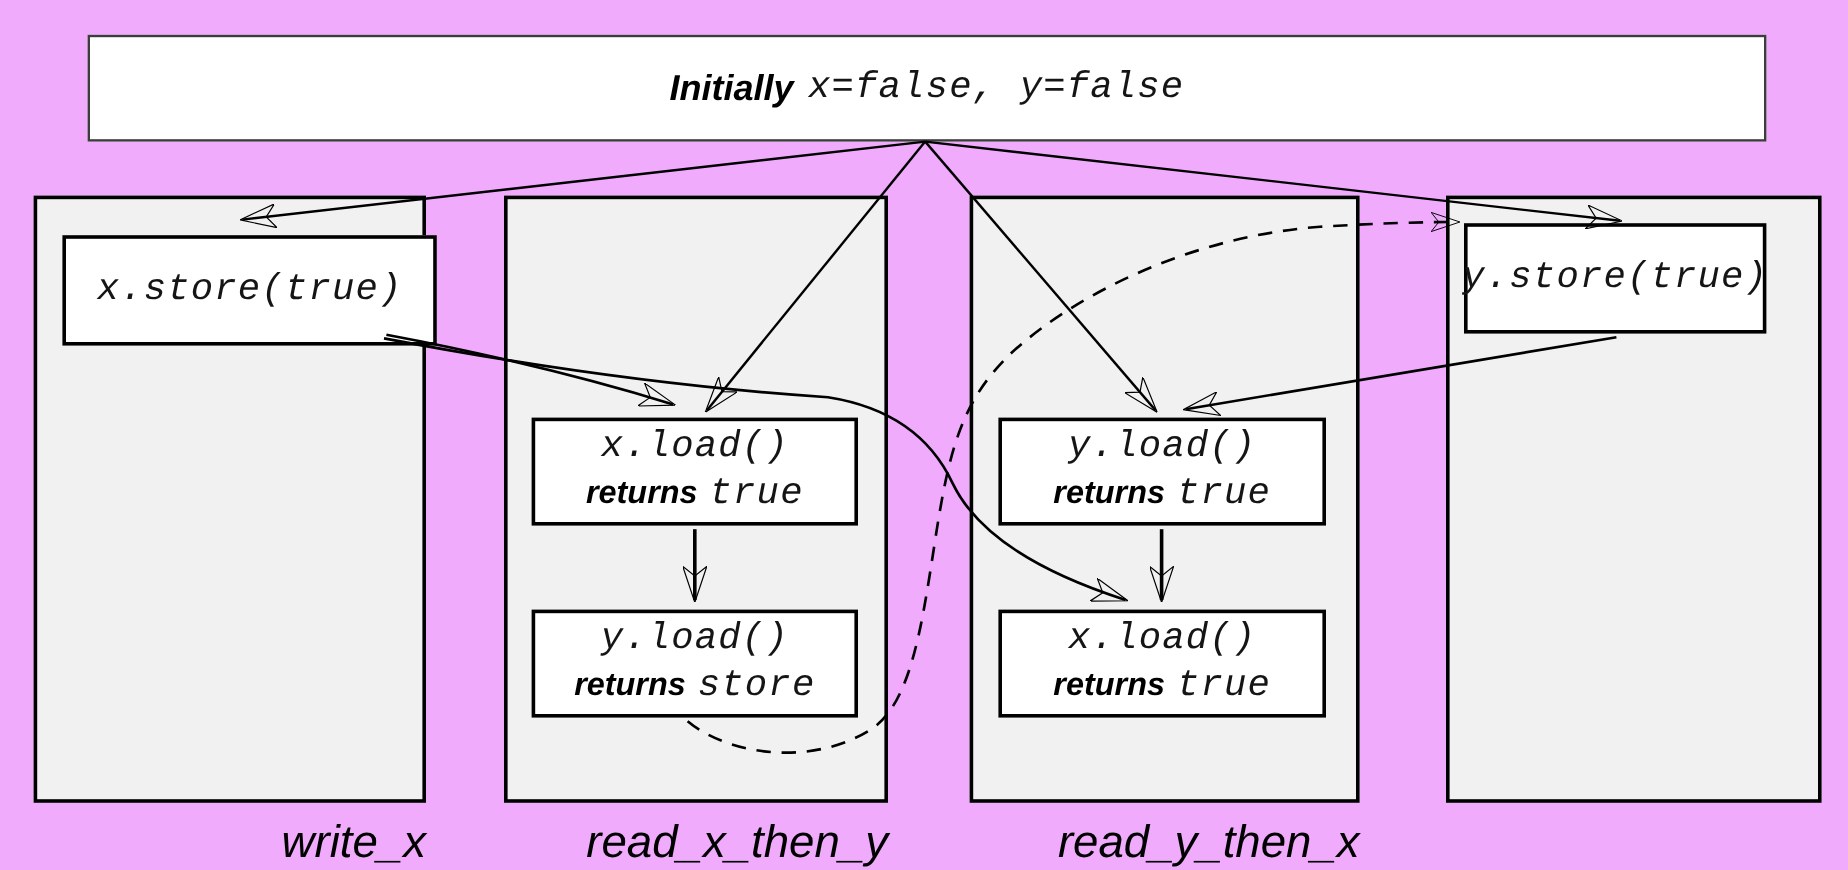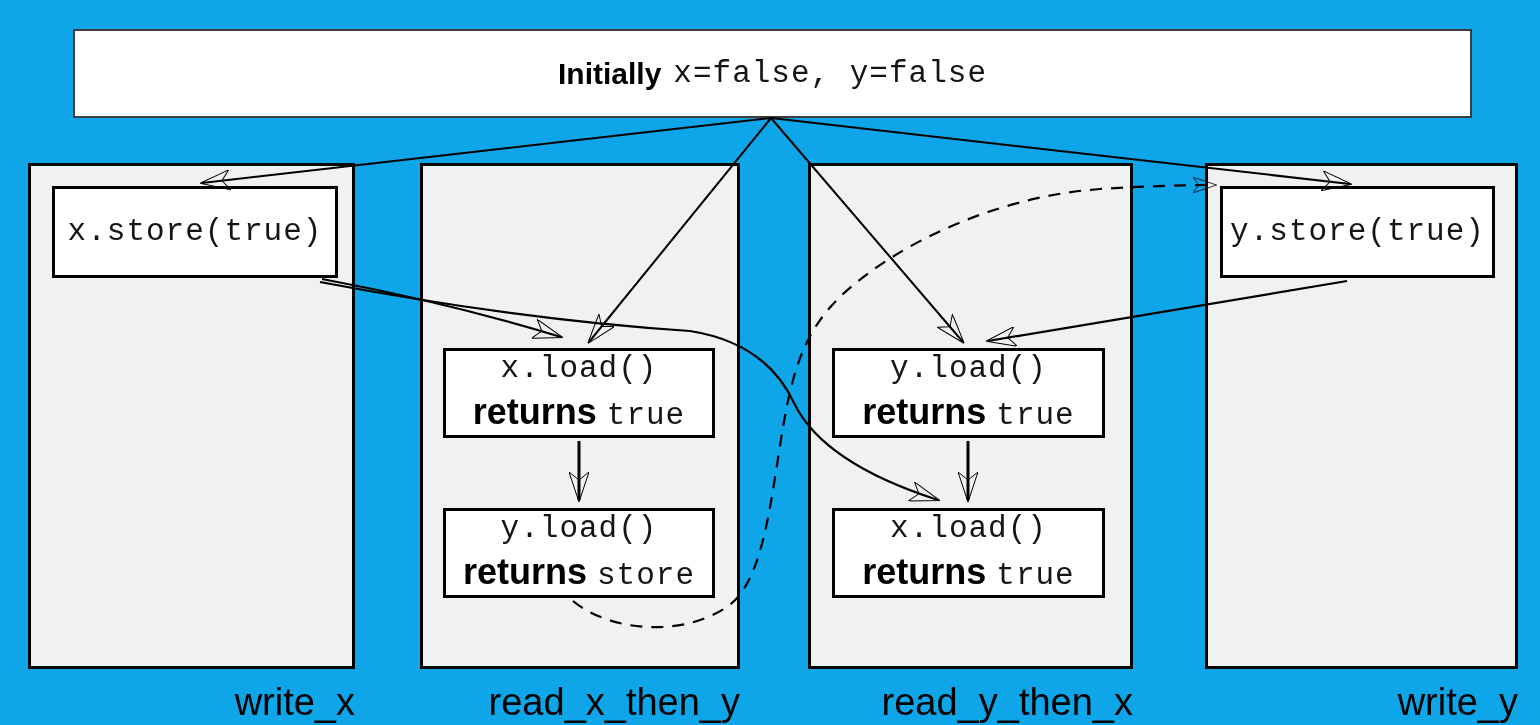--- a/index.html
+++ b/index.html
@@ -1,37 +1,37 @@
 <!DOCTYPE html>
 <html><head>
 <meta charset="utf-8">
 <style>
   html,body{margin:0;padding:0;background:#ffffff;}
-  #stage{position:relative;width:1540px;height:725px;background:#0ea5e9;overflow:hidden;
-         font-family:"Liberation Sans",sans-serif;color:#000;}
+  #stage{position:relative;width:1540px;height:725px;background:#f0abfc;overflow:hidden;
+         font-family:"Liberation Sans",sans-serif;color:#000;font-style:italic;}
   .init-box{position:absolute;left:73px;top:29px;width:1395px;height:85px;
             background:#ffffff;border:2px solid #3c3c3c;
             display:flex;align-items:center;justify-content:center;}
   .init-bold{font-family:"Liberation Sans",sans-serif;font-weight:bold;font-size:30px;margin-right:12px;}
   .mono{font-family:"Liberation Mono","DejaVu Sans Mono",monospace;font-size:31px;letter-spacing:1px;color:#151515;}
   .thread{position:absolute;background:#f1f1f1;border:3px solid #000;box-sizing:border-box;}
   .t0{left:28px;top:163px;width:327px;height:506px;}
   .t1{left:420px;top:163px;width:320px;height:506px;}
   .t2{left:808px;top:163px;width:325px;height:506px;}
   .t3{left:1205px;top:163px;width:313px;height:506px;}
   .op{position:absolute;background:#ffffff;border:3px solid #000;box-sizing:border-box;
       display:flex;flex-direction:column;align-items:center;justify-content:center;line-height:1.25;}
-  .op-xstore{left:52px;top:186px;width:286px;height:92px;text-align:right;}
-  .op-ystore{left:1220px;top:186px;width:275px;height:92px;}
+  .op-xstore{left:52px;top:196px;width:312px;height:92px;text-align:right;}
+  .op-ystore{left:1220px;top:186px;width:252px;height:92px;}
   .op-xload1{left:443px;top:348px;width:272px;height:90px;}
   .op-yload2{left:443px;top:508px;width:272px;height:90px;}
   .op-yload1{left:832px;top:348px;width:273px;height:90px;}
   .op-xload2{left:832px;top:508px;width:273px;height:90px;}
   .ret-line{display:flex;align-items:baseline;}
-  .ret-word{font-family:"Liberation Sans",sans-serif;font-weight:bold;font-size:36px;letter-spacing:0;
+  .ret-word{font-family:"Liberation Sans",sans-serif;font-weight:bold;font-size:27px;letter-spacing:0;
             color:#000;margin-right:10px;}
   .thread-label{position:absolute;top:681px;text-align:right;font-size:38px;}
   .l0{left:28px;width:327px;}
   .l1{left:420px;width:320px;}
   .l2{left:808px;width:325px;}
   .l3{left:1205px;width:313px;}
   #arrows{position:absolute;left:0;top:0;width:1540px;height:725px;pointer-events:none;}
   #arrows path{fill:none;stroke:#000;}
 </style>
 </head>
@@ -85,21 +85,20 @@
     </span>
   </div>
 
   <div class="op op-ystore">
     <span class="mono">y.store(true)</span>
   </div>
 
   <div class="thread-label l0">write_x</div>
   <div class="thread-label l2">read_y_then_x</div>
   <div class="thread-label l1">read_x_then_y</div>
-  <div class="thread-label l3">write_y</div>
 
   <svg id="arrows" viewBox="0 0 1540 725" xmlns="http://www.w3.org/2000/svg">
     <defs>
       <marker id="ah" viewBox="0 0 30 20" refX="28" refY="10" markerWidth="30" markerHeight="20" orient="auto" markerUnits="userSpaceOnUse">
         <path d="M0,0 L30,10 L0,20 L8,10 Z" fill="#000" stroke="none"></path>
       </marker>
       <marker id="ah-s" viewBox="0 0 30 20" refX="28" refY="10" markerWidth="24" markerHeight="16" orient="auto" markerUnits="userSpaceOnUse">
         <path d="M0,0 L30,10 L0,20 L8,10 Z" fill="#000" stroke="none"></path>
       </marker>
     </defs>

